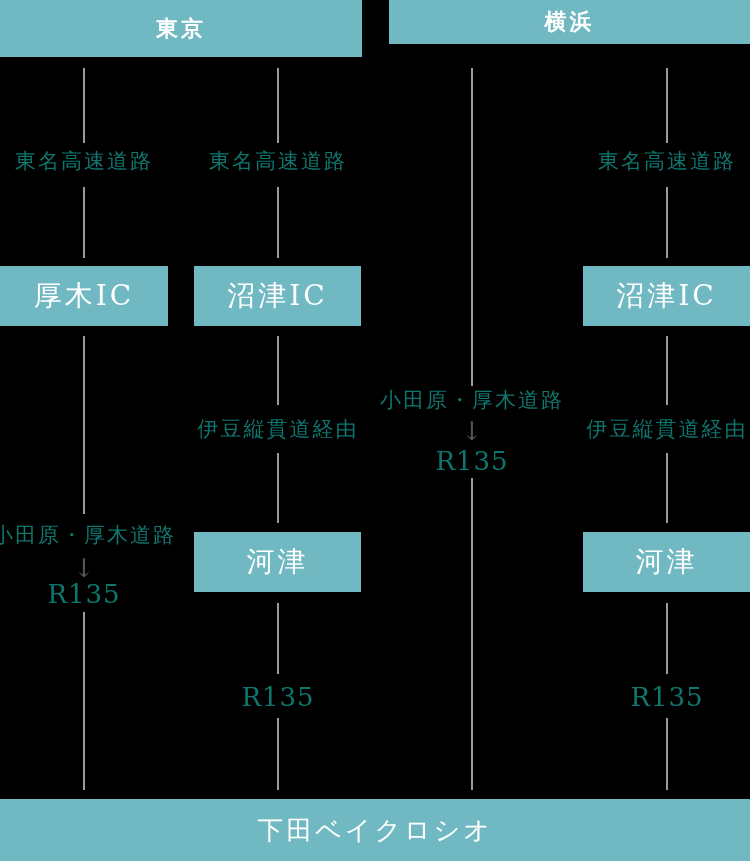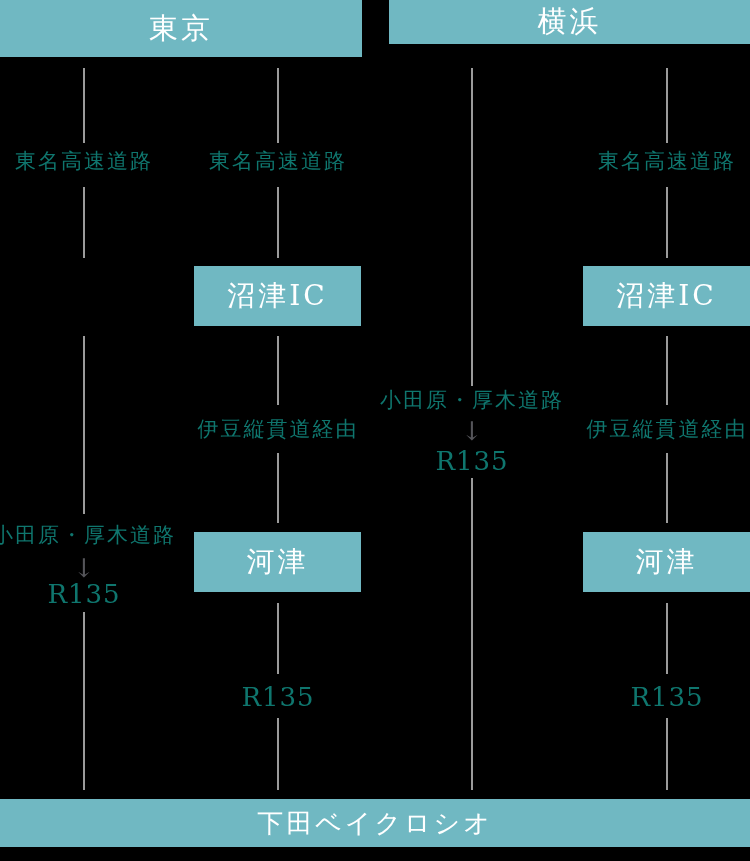--- a/index.html
+++ b/index.html
@@ -18,21 +18,21 @@
   .box {
     position: absolute;
     background: #70b8c2;
     color: #ffffff;
     display: flex;
     align-items: center;
     justify-content: center;
     letter-spacing: 3px;
     white-space: nowrap;
   }
-  .box-lg { font-size: 29px; }
+  .box-lg { font-size: 22px; font-weight: bold; }
   .box-md { font-size: 28px; }
   .vseg {
     position: absolute;
     width: 2px;
     background: #9b9b9b;
   }
   .road-label {
     position: absolute;
     transform: translate(-50%, -50%);
     color: #0f766e;
@@ -49,21 +49,21 @@
     transform: translate(-50%, -50%);
     color: #55555a;
     font-size: 26px;
     line-height: 1;
   }
   .dest-bar {
     position: absolute;
     left: 0;
     top: 799px;
     width: 750px;
-    height: 48px;
+    height: 62px;
     background: #70b8c2;
     color: #ffffff;
     display: flex;
     align-items: center;
     justify-content: center;
     font-size: 26px;
     letter-spacing: 3px;
   }
 </style>
 </head>
@@ -93,20 +93,21 @@
   <div class="vseg" style="left:666px; top:187px; height:71px;"></div>
   <div class="vseg" style="left:666px; top:336px; height:69px;"></div>
   <div class="vseg" style="left:666px; top:453px; height:70px;"></div>
   <div class="vseg" style="left:666px; top:603px; height:71px;"></div>
   <div class="vseg" style="left:666px; top:718px; height:72px;"></div>
 
   <div class="road-label" style="left:84px; top:161px;">東名高速道路</div>
   <div class="road-label" style="left:278px; top:161px;">東名高速道路</div>
   <div class="road-label" style="left:667px; top:161px;">東名高速道路</div>
 
+  <div class="box box-md" style="left:0; top:266px; width:168px; height:60px;">厚木IC</div>
   <div class="box box-md" style="left:194px; top:266px; width:167px; height:60px;">沼津IC</div>
   <div class="box box-md" style="left:583px; top:266px; width:167px; height:60px;">沼津IC</div>
 
   <div class="road-label" style="left:472px; top:400px;">小田原・厚木道路</div>
   <div class="down-arrow" style="left:472px; top:431px;">↓</div>
   <div class="road-label r135" style="left:472px; top:461px;">R135</div>
 
   <div class="road-label" style="left:278px; top:429px;">伊豆縦貫道経由</div>
   <div class="road-label" style="left:667px; top:429px;">伊豆縦貫道経由</div>
 

